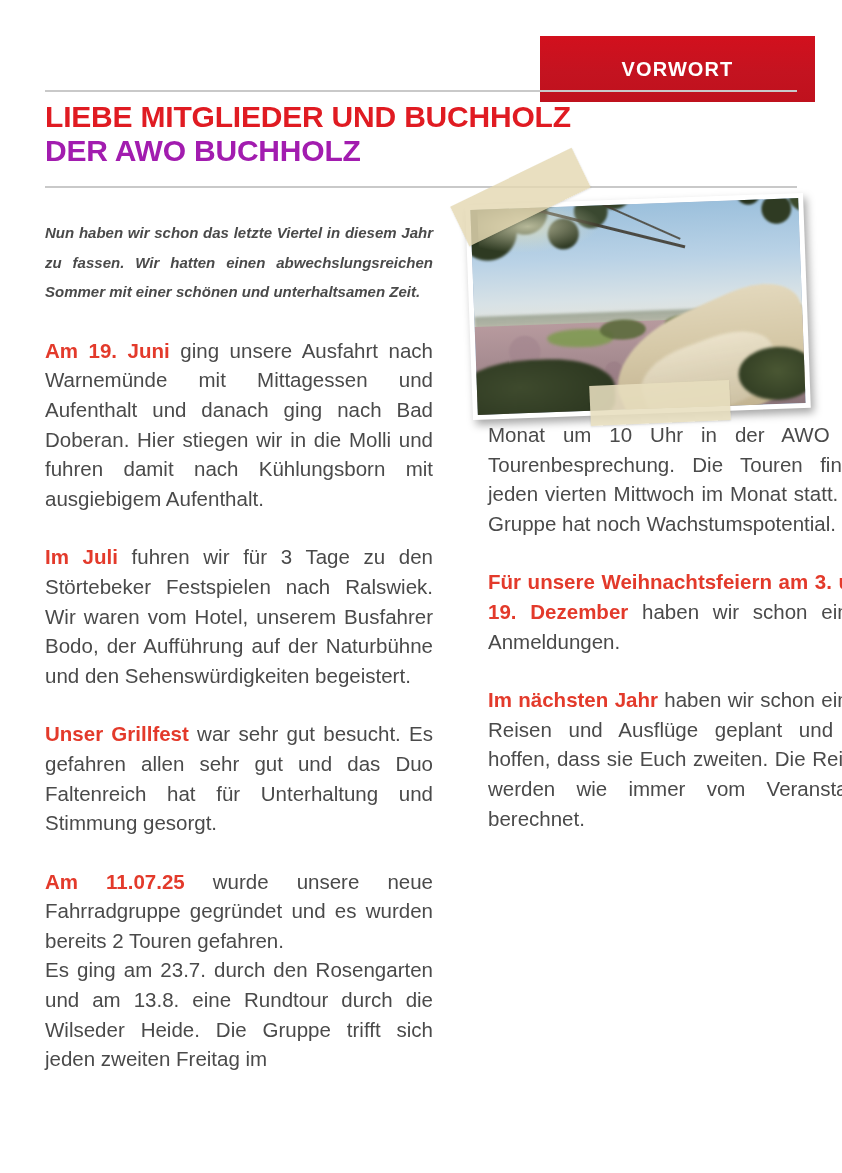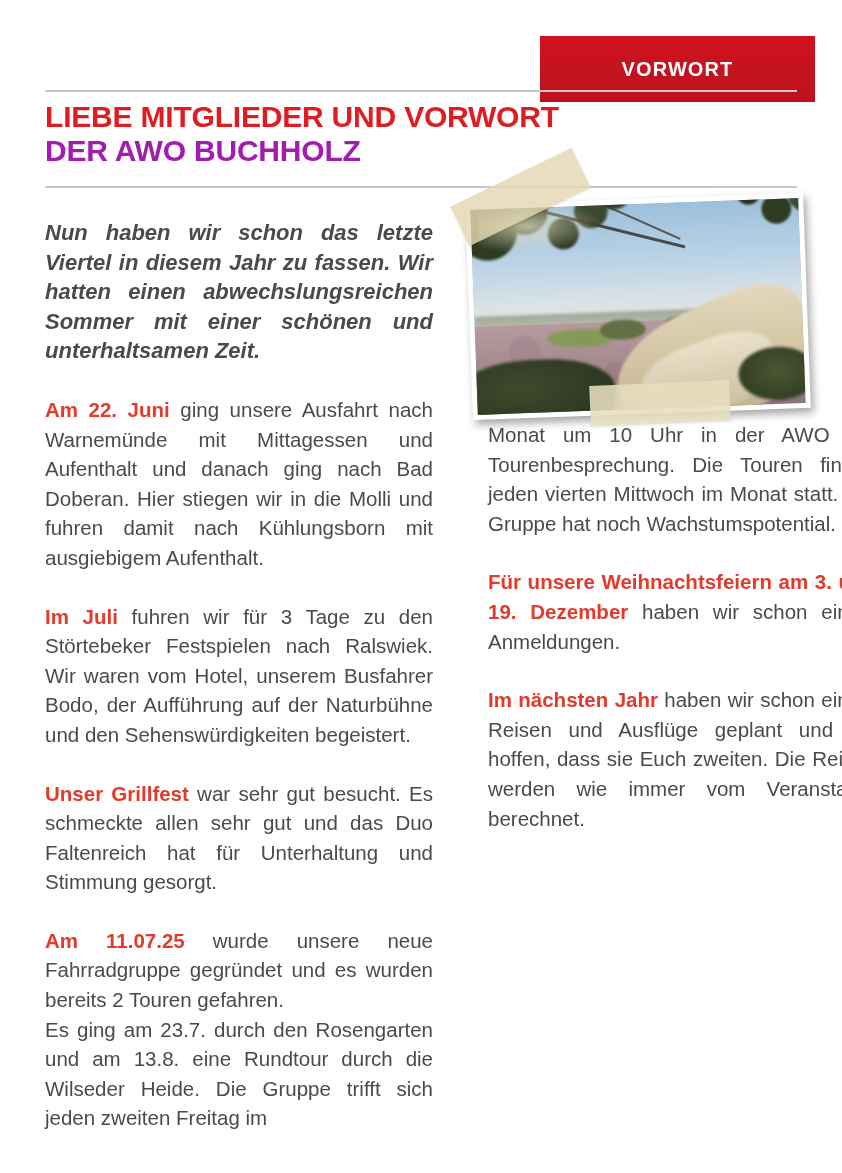--- a/index.html
+++ b/index.html
@@ -83,21 +83,21 @@
   }
   .col-left  { left: 45px; }
   .col-right { left: 448px; }
 
   .col p { margin: 0; }
   .p-gap { margin-top: 29px !important; }
 
   .intro {
     font-weight: bold;
     font-style: italic;
-    font-size: 22px;
+    font-size: 15px;
     line-height: 29.6px;
     color: #4a4a4a;
     text-align: justify;
   }
 
   .hl {
     color: #e33a2b;
     font-weight: bold;
   }
 
@@ -260,21 +260,21 @@
 </head>
 <body>
 
 <div class="section-banner">
   <span class="label">VORWORT</span>
 </div>
 
 <div class="rule rule-top"></div>
 
 <div class="headline">
-  <div class="line1">LIEBE MITGLIEDER UND VORWORT</div>
+  <div class="line1">LIEBE MITGLIEDER UND BUCHHOLZ</div>
   <div class="line2">DER AWO BUCHHOLZ</div>
 </div>
 
 <div class="rule rule-bottom"></div>
 
 <div class="photo-wrap">
   <div class="photo-frame">
     <div class="photo">
       <div class="ph-sky"></div>
       <div class="ph-treeline"></div>
@@ -295,25 +295,25 @@
     </div>
   </div>
   <div class="tape tape-top"></div>
   <div class="tape tape-bottom"></div>
 </div>
 
 <div class="col col-left">
 
   <p class="intro">Nun haben wir schon das letzte Viertel in diesem Jahr zu fassen. Wir hatten einen abwechslungsreichen Sommer mit einer schönen und unterhaltsamen Zeit.</p>
 
-  <p class="p-gap"><span class="hl">Am 22. Juni</span><span> ging unsere Ausfahrt nach Warnemünde mit Mittagessen und Aufenthalt und danach ging nach Bad Doberan. Hier stiegen wir in die Molli und fuhren damit nach Kühlungsborn mit ausgiebigem Aufenthalt.</span></p>
+  <p class="p-gap"><span class="hl">Am 19. Juni</span><span> ging unsere Ausfahrt nach Warnemünde mit Mittagessen und Aufenthalt und danach ging nach Bad Doberan. Hier stiegen wir in die Molli und fuhren damit nach Kühlungsborn mit ausgiebigem Aufenthalt.</span></p>
 
   <p class="p-gap"><span class="hl">Im Juli</span><span> fuhren wir für 3 Tage zu den Störtebeker Festspielen nach Ralswiek. Wir waren vom Hotel, unserem Busfahrer Bodo, der Aufführung auf der Naturbühne und den Sehenswürdigkeiten begeistert.</span></p>
 
-  <p class="p-gap"><span class="hl">Unser Grillfest</span><span> war sehr gut besucht. Es schmeckte allen sehr gut und das Duo Faltenreich hat für Unterhaltung und Stimmung gesorgt.</span></p>
+  <p class="p-gap"><span class="hl">Unser Grillfest</span><span> war sehr gut besucht. Es gefahren allen sehr gut und das Duo Faltenreich hat für Unterhaltung und Stimmung gesorgt.</span></p>
 
   <p class="p-gap"><span class="hl">Am 11.07.25</span><span> wurde unsere neue Fahrradgruppe gegründet und es wurden bereits 2 Touren gefahren.</span></p>
   <p>Es ging am 23.7. durch den Rosengarten und am 13.8. eine Rundtour durch die Wilseder Heide. Die Gruppe trifft sich jeden zweiten Freitag im</p>
 
 </div>
 
 <div class="col col-right" style="top:420px;margin-left:40px;">
 
   <p>Monat um 10 Uhr in der AWO zur Tourenbesprechung.  Die  Touren finden jeden vierten Mittwoch im Monat statt. Die Gruppe hat noch Wachstumspotential.</p>
 

